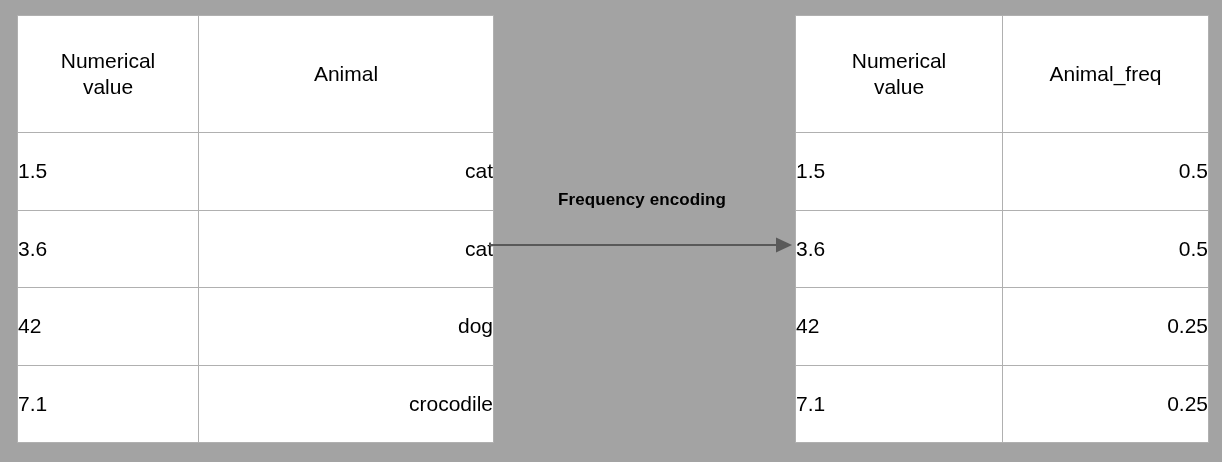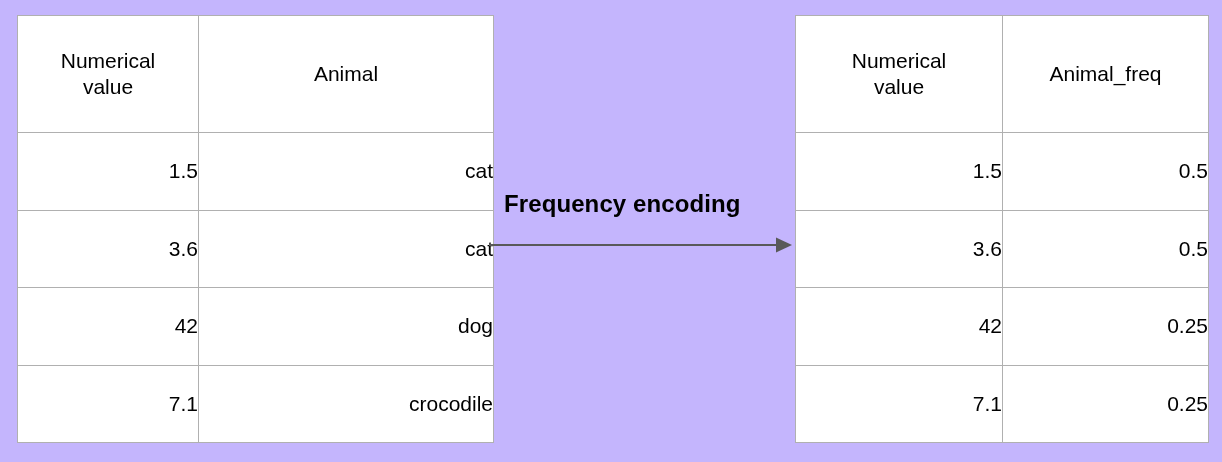--- a/index.html
+++ b/index.html
@@ -11,21 +11,21 @@
   body {
     font-family: "Liberation Sans", sans-serif;
     color: #000000;
     -webkit-font-smoothing: antialiased;
   }
 
   #canvas {
     position: relative;
     width: 1222px;
     height: 462px;
-    background: #c4b5fd;
+    background: #a3a3a3;
     overflow: hidden;
     text-decoration: underline;
   }
 
   
   .data-table {
     position: absolute;
     border-collapse: collapse;
     table-layout: fixed;
     background: #ffffff;
@@ -45,21 +45,21 @@
   .data-table th {
     height: 116px;
     text-align: center;
   }
 
   .data-table td {
     height: 76.5px;
   }
 
   .cell-center {
-    text-align: right;
+    text-align: left;
   }
 
   .cell-left {
     text-align: right;
     padding-left: 14px !important;
   }
 
   
   #table-source {
     left: 17px;
@@ -82,25 +82,25 @@
   #arrow-group {
     position: absolute;
     left: 488px;
     top: 190px;
     width: 308px;
     height: 70px;
   }
 
   #arrow-label {
     position: absolute;
-    left: 16px;
+    left: 4px;
     top: 0px;
     width: 300px;
-    text-align: left;
-    font-size: 24px;
+    text-align: center;
+    font-size: 17px;
     font-weight: bold;
     color: #000000;
     letter-spacing: 0.1px;
     white-space: nowrap;
   }
 
   #arrow-svg {
     position: absolute;
     left: 0px;
     top: 44px;

